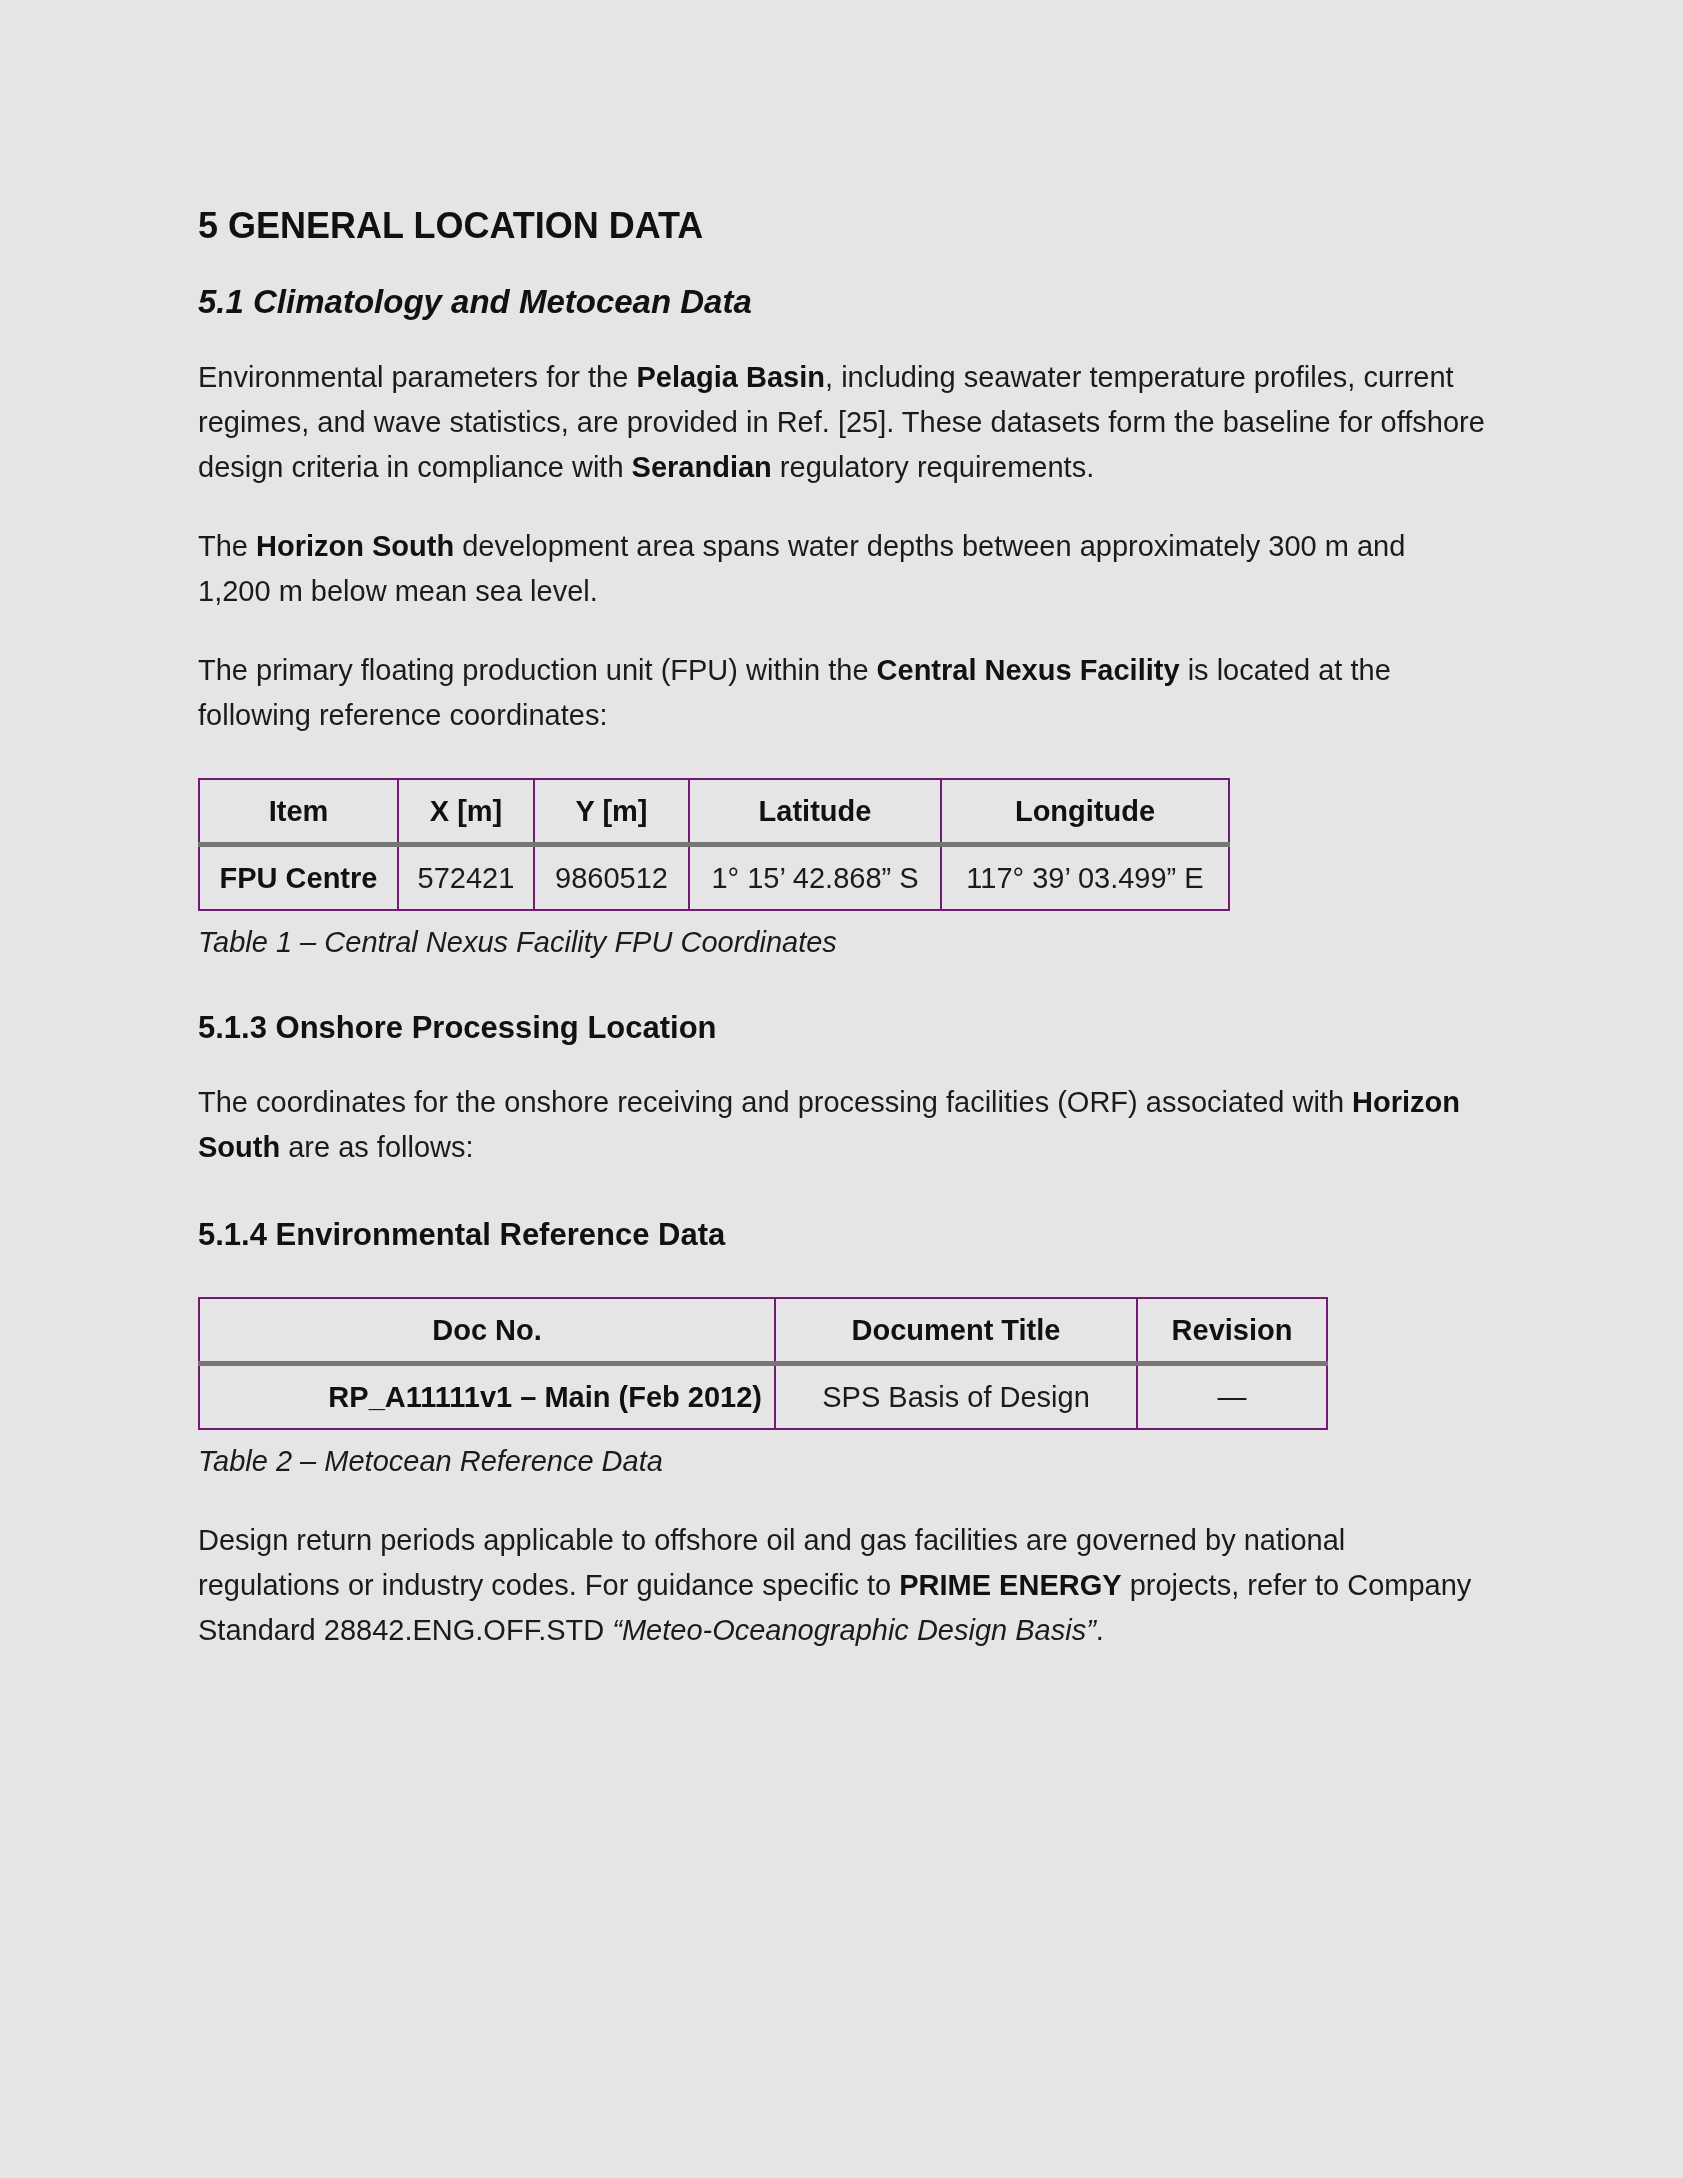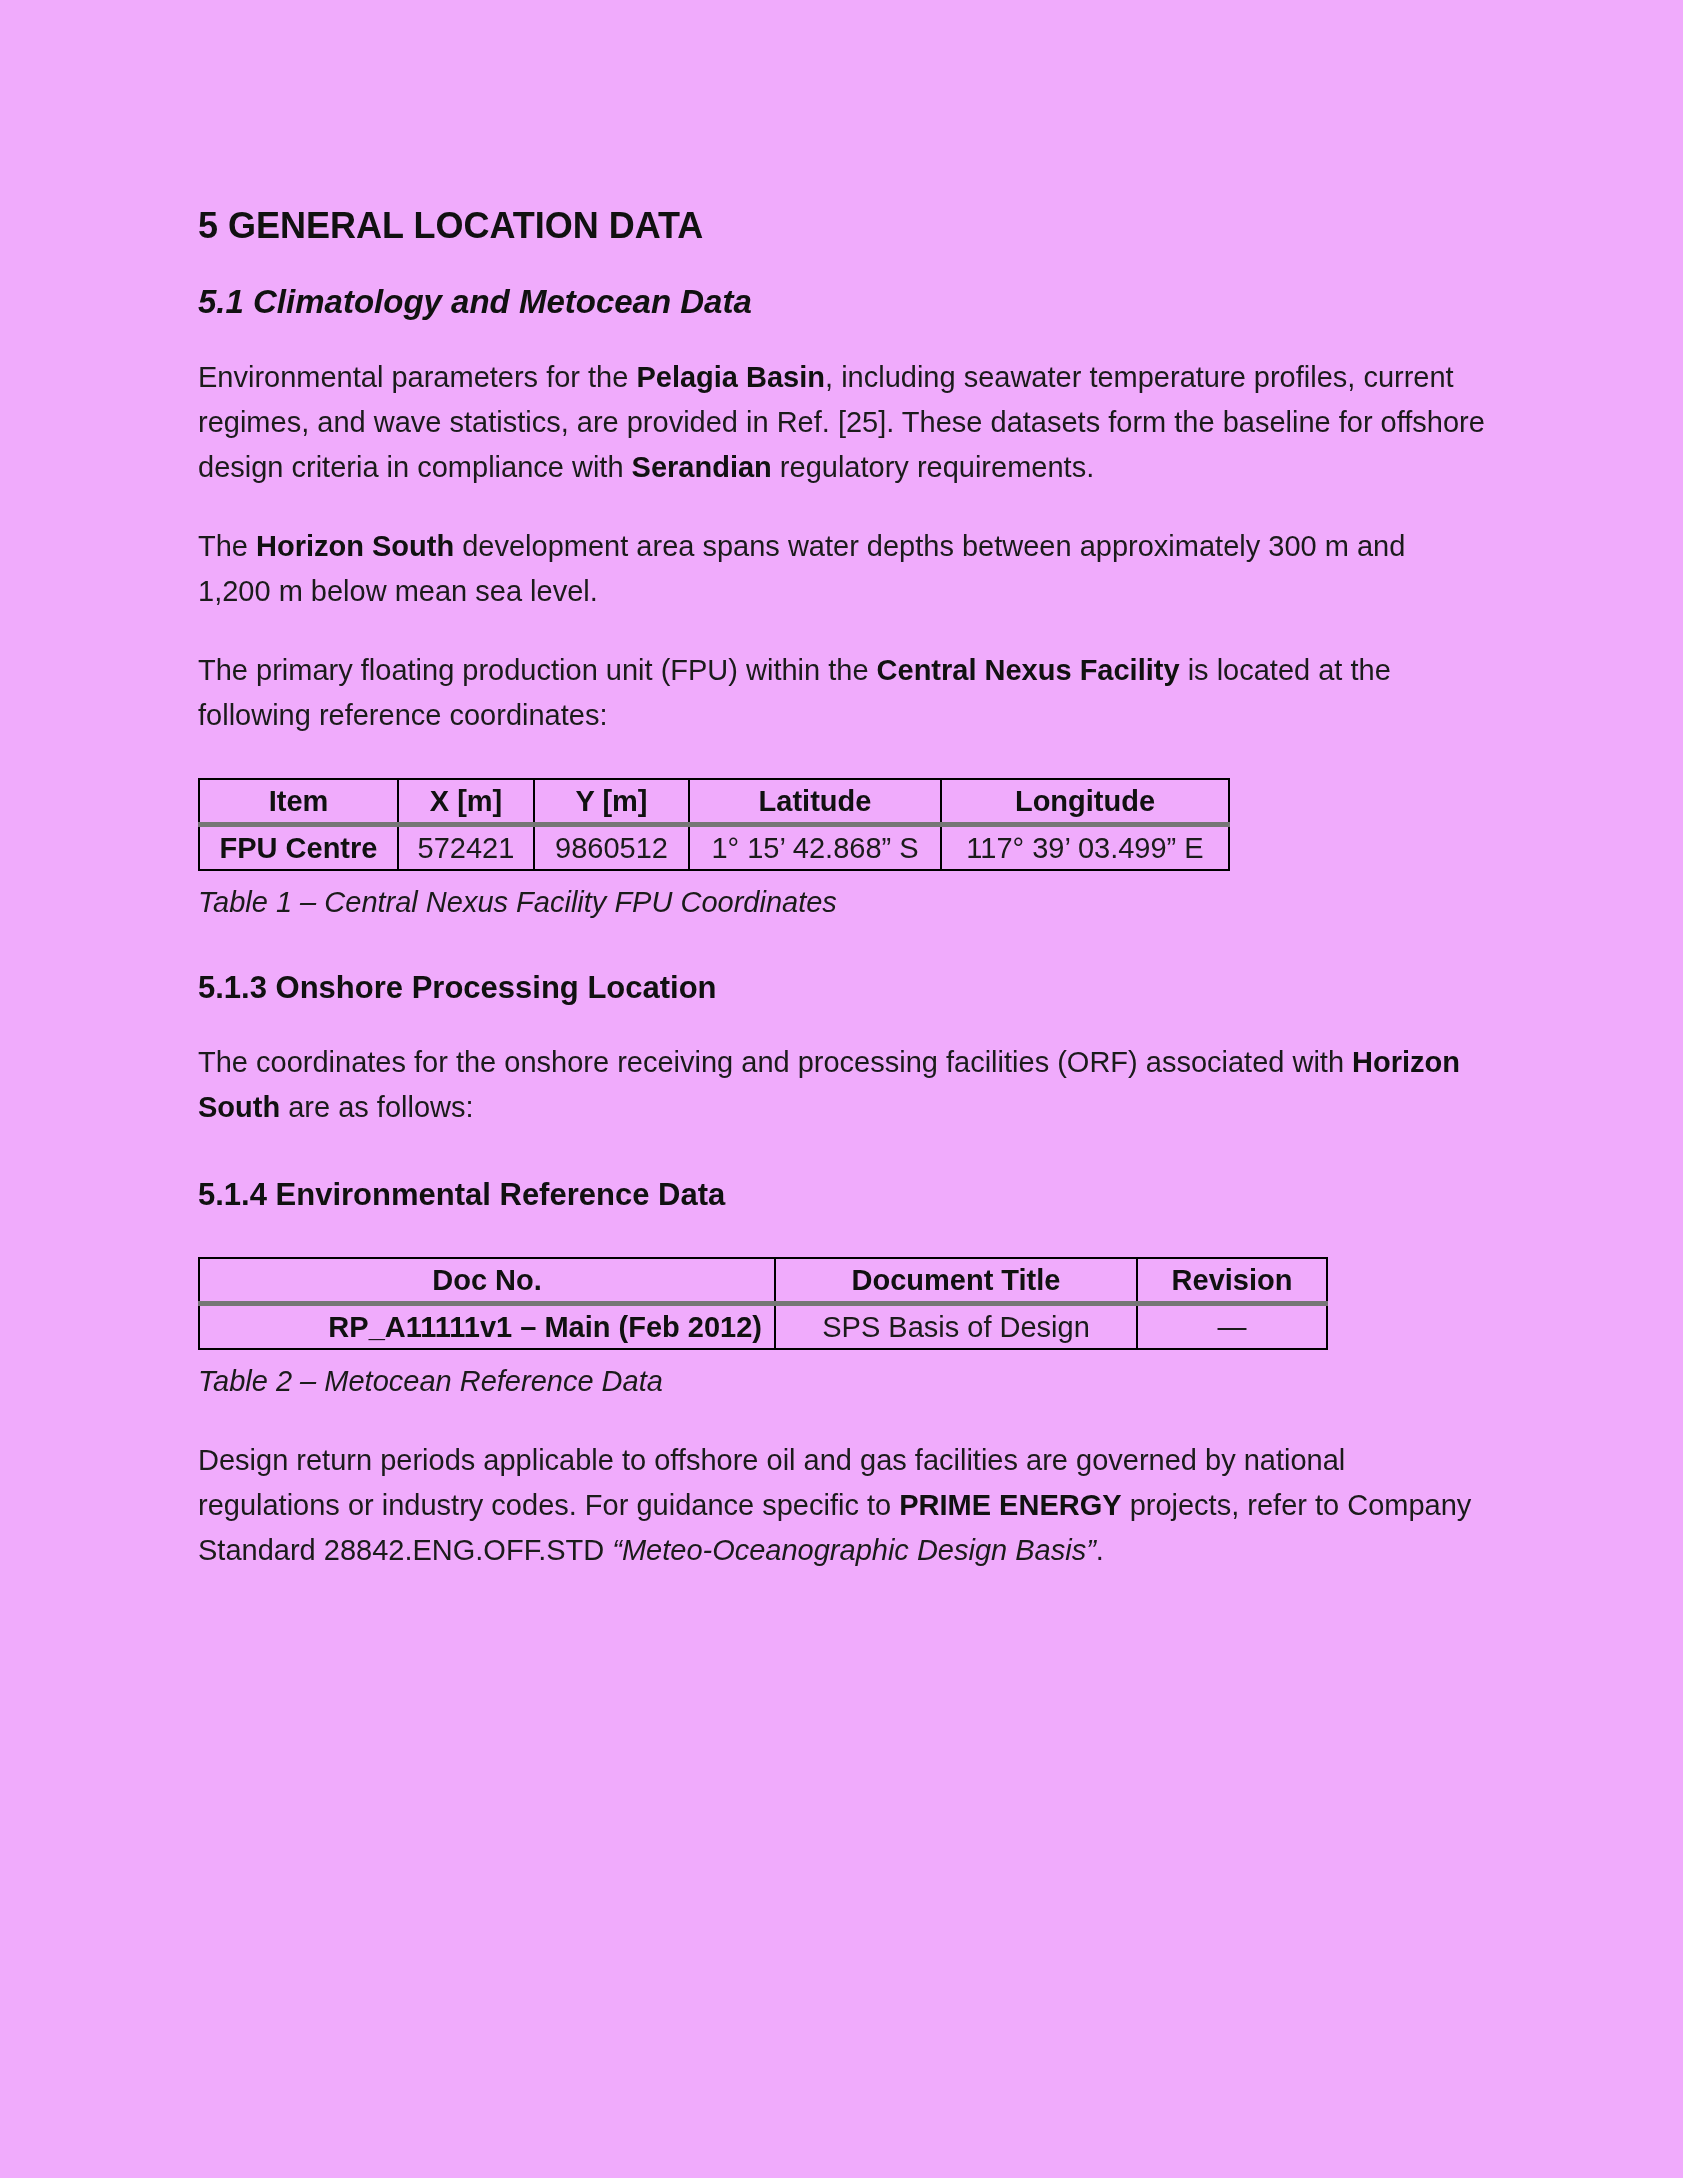--- a/index.html
+++ b/index.html
@@ -4,21 +4,21 @@
 <style>
   html, body {
     margin: 0;
     padding: 0;
     background: #ffffff;
   }
   .page {
     position: relative;
     width: 1683px;
     height: 2178px;
-    background: #f0abfc;
+    background: #e5e5e5;
     box-sizing: border-box;
     padding: 203px 198px 0 198px;
     font-family: "Liberation Sans", sans-serif;
     color: #1b1b1b;
     font-size: 29px;
     line-height: 45px;
   }
   .h1 {
     font-size: 36px;
     line-height: 46px;
@@ -66,22 +66,22 @@
   }
   table.doc-table {
     border-collapse: collapse;
     table-layout: fixed;
     margin: 40px 0 10px 0;
   }
   table.t1 { width: 1031px; }
   table.t2 { width: 1129px; }
   table.doc-table th,
   table.doc-table td {
-    border: 2px solid #000000;
-    padding: 1px 12px;
+    border: 2px solid #701a75;
+    padding: 11px 12px;
     line-height: 40px;
     text-align: center;
     font-size: 29px;
     overflow: hidden;
     white-space: nowrap;
   }
   table.doc-table th {
     font-weight: 700;
     border-bottom: 5px solid #767676;
   }

